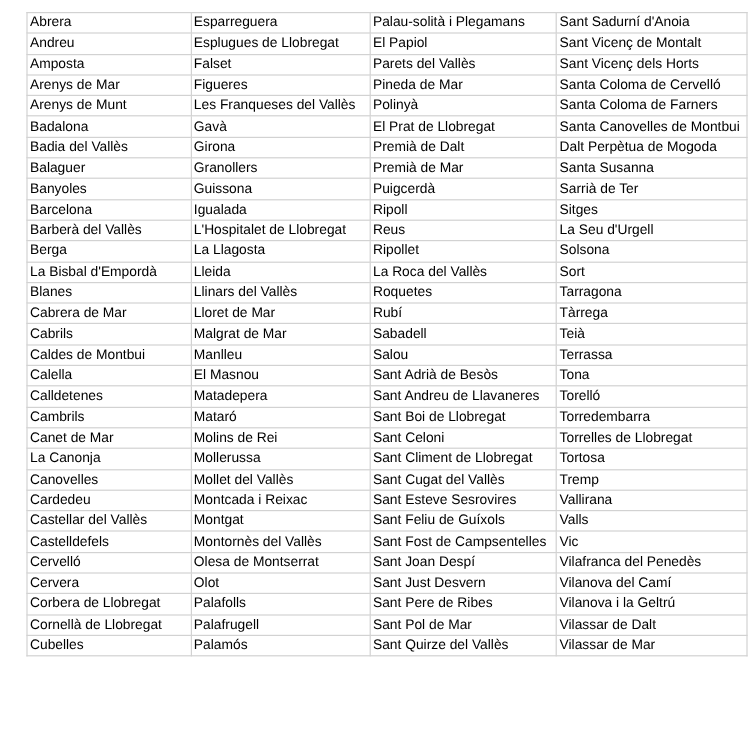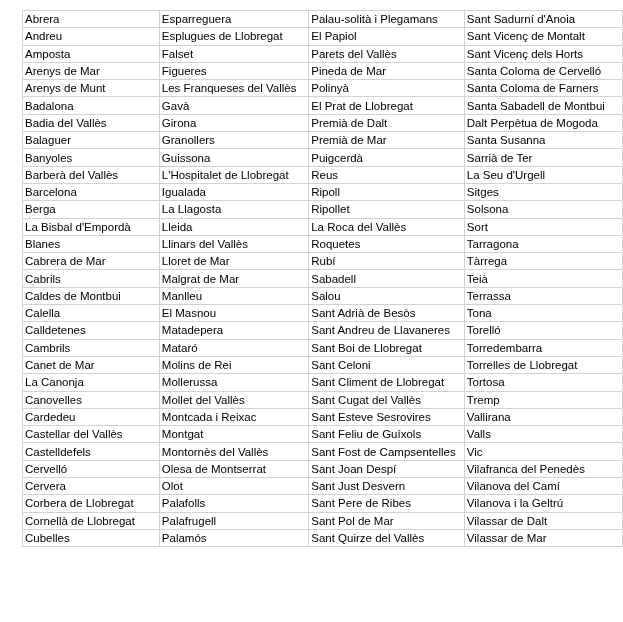--- a/index.html
+++ b/index.html
@@ -76,51 +76,51 @@
         <tr>
           <td>Arenys de Munt</td>
           <td>Les Franqueses del Vallès</td>
           <td>Polinyà</td>
           <td>Santa Coloma de Farners</td>
         </tr>
         <tr>
           <td>Badalona</td>
           <td>Gavà</td>
           <td>El Prat de Llobregat</td>
-          <td>Santa Sabadell de Montbui</td>
+          <td>Santa Canovelles de Montbui</td>
         </tr>
         <tr>
           <td>Badia del Vallès</td>
           <td>Girona</td>
           <td>Premià de Dalt</td>
           <td>Dalt Perpètua de Mogoda</td>
         </tr>
         <tr>
           <td>Balaguer</td>
           <td>Granollers</td>
           <td>Premià de Mar</td>
           <td>Santa Susanna</td>
         </tr>
         <tr>
           <td>Banyoles</td>
           <td>Guissona</td>
           <td>Puigcerdà</td>
           <td>Sarrià de Ter</td>
         </tr>
         <tr>
+          <td>Barcelona</td>
+          <td>Igualada</td>
+          <td>Ripoll</td>
+          <td>Sitges</td>
+        </tr>
+        <tr>
           <td>Barberà del Vallès</td>
           <td>L'Hospitalet de Llobregat</td>
           <td>Reus</td>
           <td>La Seu d'Urgell</td>
-        </tr>
-        <tr>
-          <td>Barcelona</td>
-          <td>Igualada</td>
-          <td>Ripoll</td>
-          <td>Sitges</td>
         </tr>
         <tr>
           <td>Berga</td>
           <td>La Llagosta</td>
           <td>Ripollet</td>
           <td>Solsona</td>
         </tr>
         <tr>
           <td>La Bisbal d'Empordà</td>
           <td>Lleida</td>

